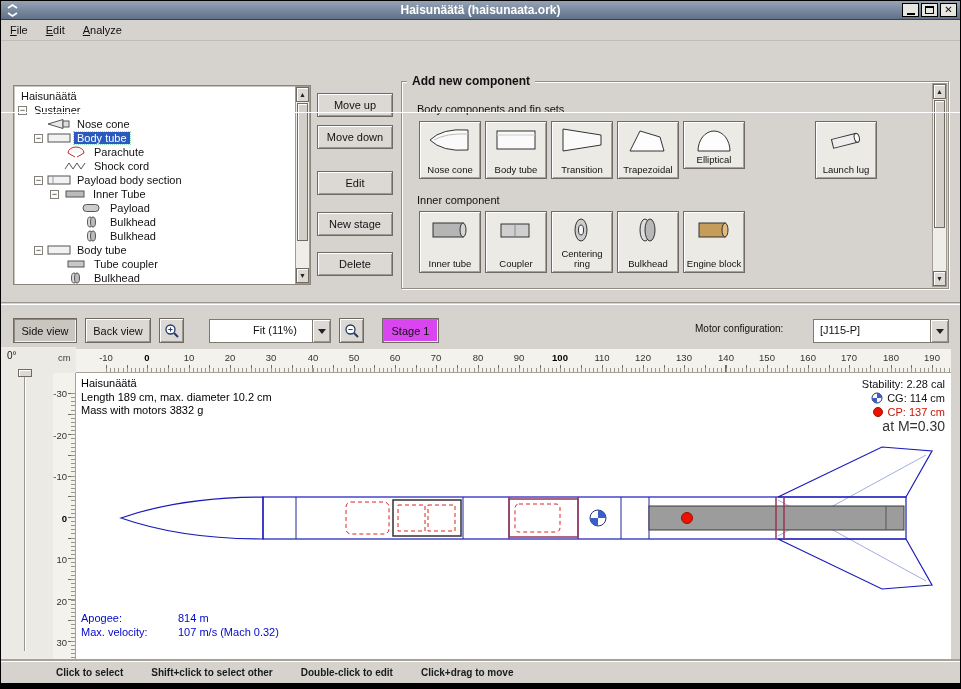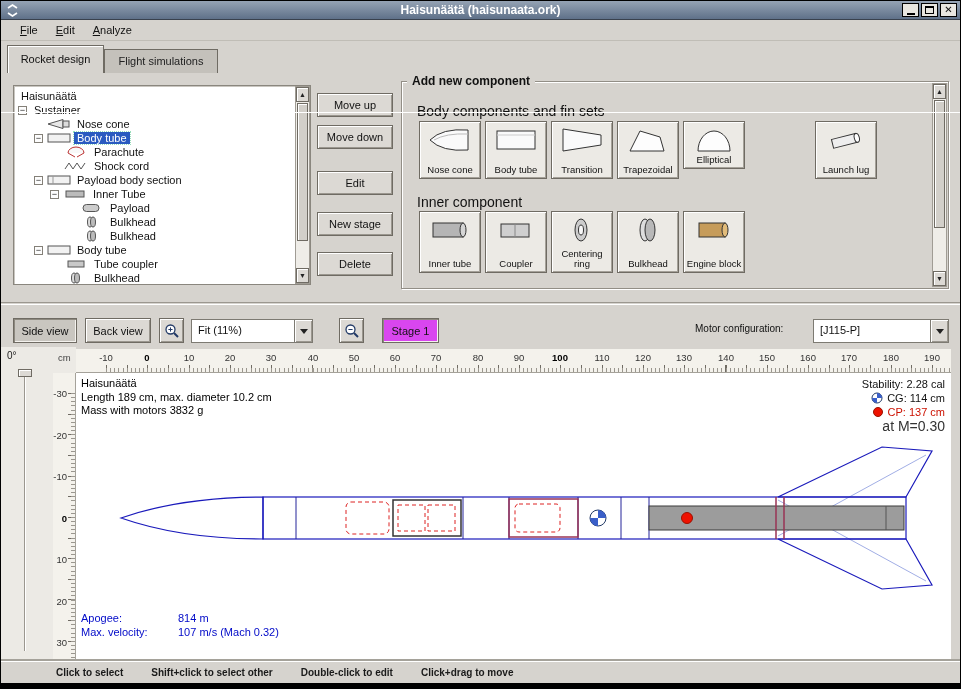--- a/index.html
+++ b/index.html
@@ -12,21 +12,21 @@
     background:linear-gradient(to bottom,#95a3b4,#5f7189);border-bottom:1px solid #39414d;}
   .title-icon{position:absolute;left:5px;top:3px;width:13px;height:13px;}
   .title-text{position:absolute;left:0;right:0;top:2px;text-align:center;color:#fff;font-weight:bold;font-size:12px;}
   .tb-group{position:absolute;right:3px;top:2px;display:flex;gap:2px;}
   .tbtn{width:17px;height:14px;background:#e8e6e0;border:1px solid #000;display:flex;align-items:center;justify-content:center;}
   .g-min{width:8px;height:2px;background:#000;margin-top:7px;}
   .g-max{width:9px;height:8px;border:1px solid #000;border-top-width:2px;}
   .g-close{font-size:10px;font-weight:bold;line-height:10px;}
 
   
-  .menubar{position:absolute;left:0;top:19px;right:0;height:21px;background:#d6d3ce;border-bottom:1px solid #c0bdb6;display:flex;align-items:center;padding-left:10px;}
+  .menubar{position:absolute;left:0;top:19px;right:0;height:21px;background:#d6d3ce;border-bottom:1px solid #c0bdb6;display:flex;align-items:center;padding-left:0;}
   .menu-item{display:inline-block;padding:2px 9px;}
   .menu-item::first-letter{text-decoration:underline;}
 
   
   .tabbar{position:absolute;left:0;top:40px;right:0;height:32px;}
   .tab{position:absolute;border:1px solid #6f6b63;border-bottom:none;text-align:center;}
   .tab-active{left:6px;top:4px;width:97px;height:28px;background:#d6d3ce;z-index:2;padding-top:7px;
     box-shadow:inset 1px 1px 0 #fff;}
   .tab-inactive{left:103px;top:8px;width:114px;height:24px;background:#c4c1bb;padding-top:5px;color:#222;}
   .tab-base{position:absolute;left:0;right:0;top:71px;height:1px;background:#fff;z-index:1;}
@@ -55,21 +55,21 @@
   .trow{height:14px;display:flex;align-items:center;white-space:nowrap;}
   .texp{width:9px;height:9px;border:1px solid #848078;background:#fdfdfd;font-size:9px;line-height:7px;text-align:center;margin-right:4px;flex:none;color:#222;}
   .ticon{flex:none;margin-right:3px;}
   .tlabel{padding:0 3px;}
   .tlabel.sel{background:#2a5ac0;color:#fff;outline:1px dotted #9db;}
 
   
   .addpanel{position:absolute;left:400px;top:80px;width:548px;height:208px;
      border:1px solid #928e86;box-shadow:inset 1px 1px 0 #fff, 1px 1px 0 #fff;}
   .addpanel-title{position:absolute;left:406px;top:73px;background:#d6d3ce;padding:0 5px;font-weight:bold;font-size:12px;}
-  .seclabel{position:absolute;font-size:14px;}
+  .seclabel{position:absolute;font-size:11px;}
   .cbtn{position:absolute;width:62px;background:#eceae5;border:1px solid #6f6b63;
      box-shadow:inset 1px 1px 0 #fff, inset -1px -1px 0 #a5a199;
      display:flex;flex-direction:column;align-items:center;justify-content:space-between;padding:4px 2px 3px 2px;}
   .clabel{font-size:9.5px;text-align:center;line-height:10px;}
 
   
   .split{position:absolute;left:0;top:301px;right:0;height:3px;border-top:1px solid #9b978f;border-bottom:1px solid #fff;}
   .viewbar-label{position:absolute;font-size:10px;}
   .gutter{position:absolute;left:0;top:346px;width:75px;height:314px;background:#eceae5;}
   .hruler{position:absolute;left:75px;top:348px;width:875px;height:24px;background:#f4f2ec;border-bottom:1px solid #a5a29a;
@@ -145,22 +145,20 @@
     </div>
   </div>
 
   <div class="menubar">
     <span class="menu-item">File</span>
     <span class="menu-item">Edit</span>
     <span class="menu-item">Analyze</span>
   </div>
 
   <div class="tabbar">
-    <div class="tab tab-active">Rocket design</div>
-    <div class="tab tab-inactive">Flight simulations</div>
     <div class="tab-base"></div>
   </div>
 
   <div class="tree">
     <div class="trow" style="padding-left:4px">
       <span class="tlabel">Haisunäätä</span>
     </div>
     <div class="trow" style="padding-left:4px">
       <span class="texp">−</span>
       <span class="tlabel">Sustainer</span>
@@ -356,21 +354,21 @@
   <div class="btn pressed" style="left:12px;top:317px;width:64px;height:25px;">Side view</div>
   <div class="btn" style="left:84px;top:317px;width:66px;height:25px;">Back view</div>
   <div class="btn" style="left:158px;top:317px;width:25px;height:25px;">
     <svg width="16" height="16" viewBox="0 0 16 16">
         <circle cx="6.5" cy="6.5" r="4.5" fill="#fff" stroke="#223a66" stroke-width="1.3"></circle>
         <line x1="10" y1="10" x2="14" y2="14" stroke="#223a66" stroke-width="2"></line>
         <line x1="4.4" y1="6.5" x2="8.6" y2="6.5" stroke="#223a66"></line>
         <line x1="6.5" y1="4.4" x2="6.5" y2="8.6" stroke="#223a66"></line>
       </svg>
   </div>
-  <div class="combo" style="left:190px;top:318px;width:122px;height:24px;">
+  <div class="combo" style="left:208px;top:318px;width:122px;height:24px;padding-left:37px;">
     <span class="combo-text">Fit (11%)</span>
     <span class="combo-arrow">
         <span class="tri-down"></span>
       </span>
   </div>
   <div class="btn" style="left:338px;top:317px;width:25px;height:25px;">
     <svg width="16" height="16" viewBox="0 0 16 16">
         <circle cx="6.5" cy="6.5" r="4.5" fill="#fff" stroke="#223a66" stroke-width="1.3"></circle>
         <line x1="10" y1="10" x2="14" y2="14" stroke="#223a66" stroke-width="2"></line>
         <line x1="4.4" y1="6.5" x2="8.6" y2="6.5" stroke="#223a66"></line>

